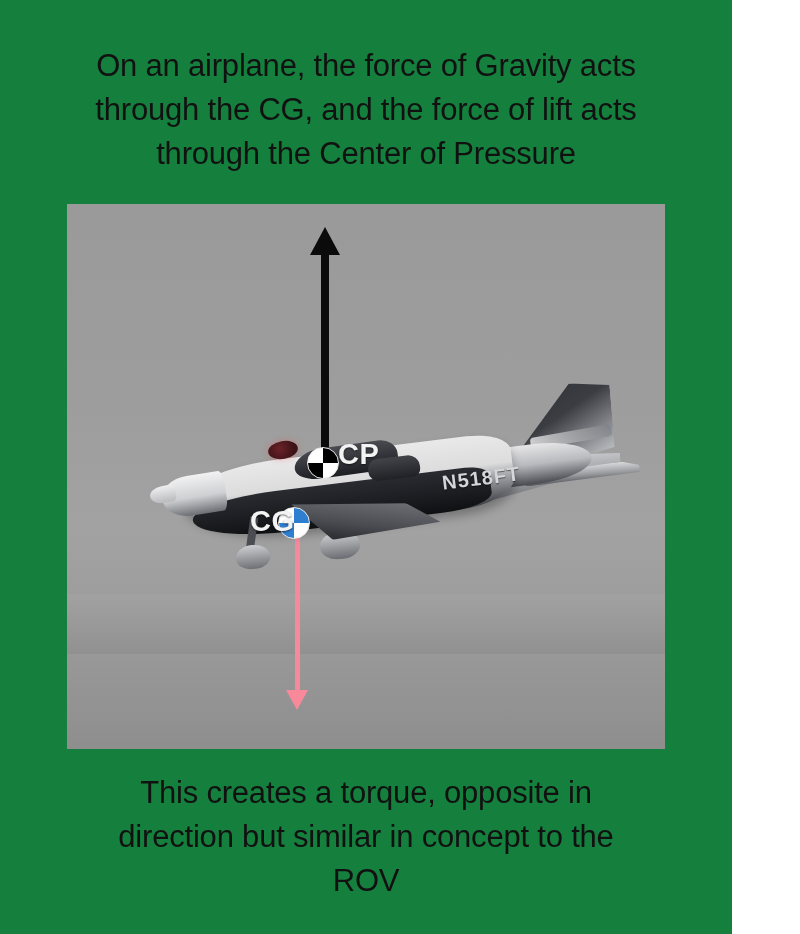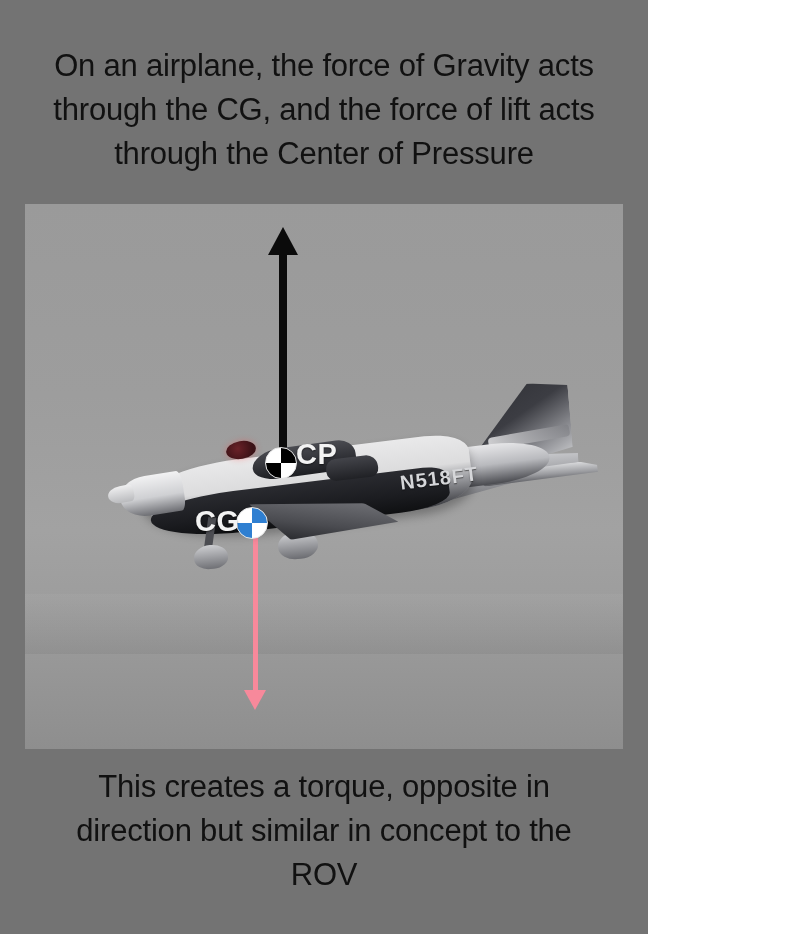--- a/index.html
+++ b/index.html
@@ -9,42 +9,42 @@
   }
   body {
     width: 800px;
     height: 934px;
     font-family: "Liberation Sans", sans-serif;
     color: #000000;
     overflow: hidden;
     position: relative;
   }
   .slide {
-    width: 648px;
+    width: 732px;
     height: 934px;
     position: relative;
     display: flex;
     flex-direction: column;
     align-items: center;
-    background: #737373;
+    background: #15803d;
   }
   .caption {
     text-align: center;
     font-size: 31px;
     line-height: 1.42;
     letter-spacing: -0.2px;
     color: #111111;
     width: 680px;
   }
   .caption-top {
     margin-top: 44px;
     white-space: pre-line;
   }
   .caption-bottom {
-    margin-top: 16px;
+    margin-top: 22px;
     white-space: pre-line;
   }
   .figure {
     margin-top: 28px;
     width: 598px;
     height: 545px;
     position: relative;
     overflow: hidden;
     background: linear-gradient(180deg, #9a9a9a 0%, #9d9d9d 35%, #a2a2a2 60%, #9b9b9b 78%, #8e8e8e 100%);
   }
@@ -312,21 +312,21 @@
   }
   .vec-label {
     position: absolute;
     font-size: 29px;
     font-weight: bold;
     color: #f3f3f3;
     text-shadow: 0 1px 2px rgba(0,0,0,0.55);
     letter-spacing: 0.5px;
   }
   .label-cp { left: 271px; top: 234px; text-align: center; }
-  .label-cg { left: 170px; top: 301px; }
+  .label-cg { left: 183px; top: 301px; }
 </style>
 </head>
 <body>
 
 <div class="slide">
 
   <div class="caption caption-top">On an airplane, the force of Gravity acts
 through the CG, and the force of lift acts
 through the Center of Pressure</div>
 

